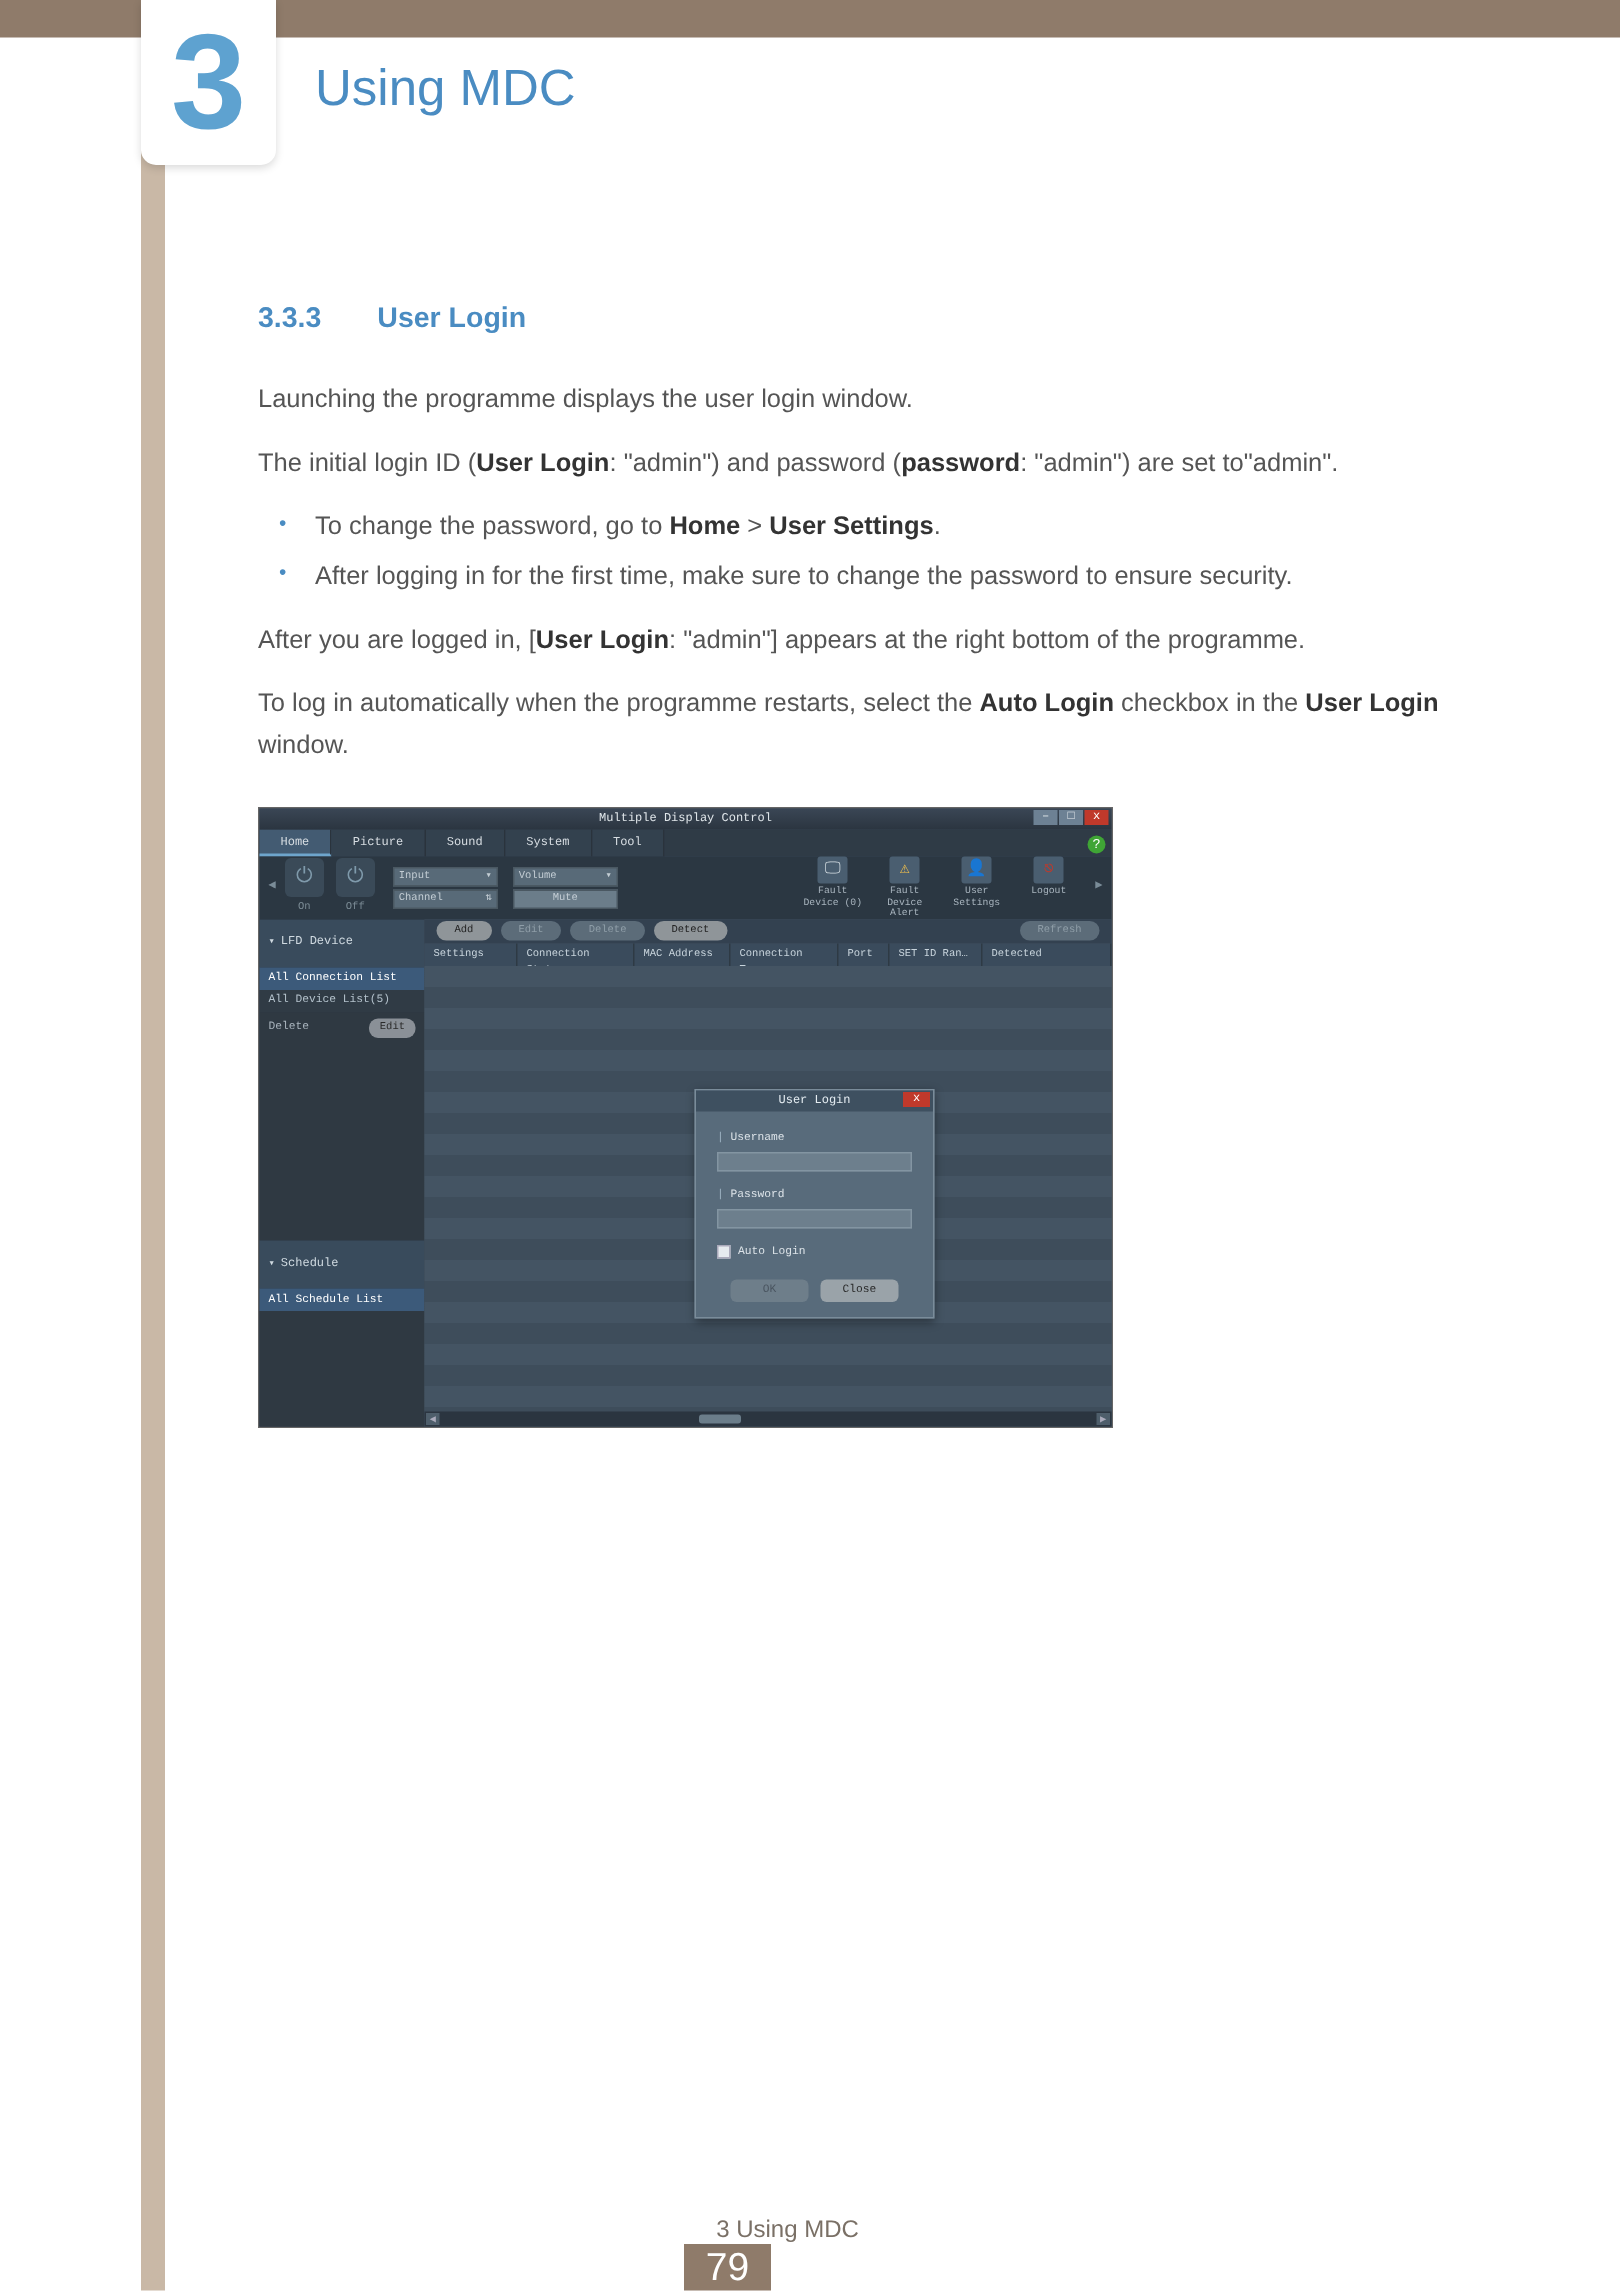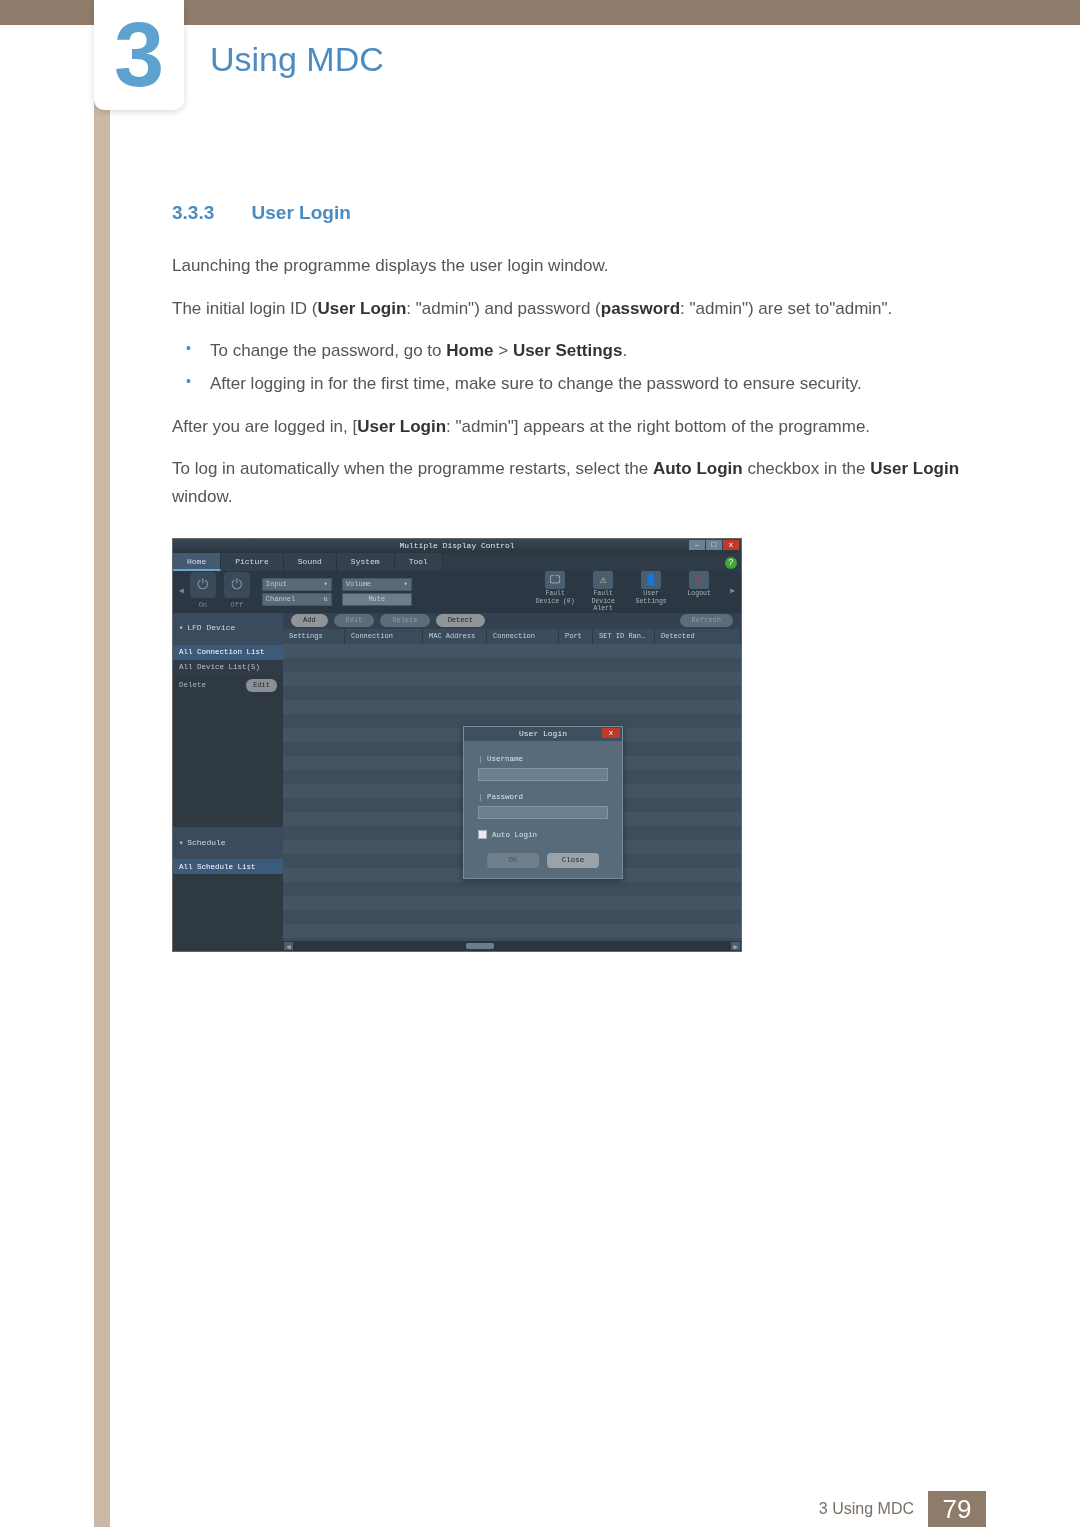--- a/index.html
+++ b/index.html
@@ -220,21 +220,22 @@
   .dfield .inp { width:100%; height:13px; background:#6d7f8d; border:1px solid #8395a2;}
   .dcheck { display:flex; align-items:center; gap:5px; font-size:7.5px; color:#dce3e8; margin:8px 0 12px;}
   .dcheck .box { width:9px; height:9px; background:#e6ebef; border:1px solid #aab;}
   .dactions { display:flex; gap:8px; justify-content:center;}
   .dbtn { width:52px; height:15px; border-radius:4px; background:#9aa3a9; font-size:7.5px; color:#2a2a2a; display:flex;align-items:center;justify-content:center;}
   .dbtn.disabled { background:#6e7e8a; color:#4a5560;}
 
   .footer {
     position:absolute; left:0; bottom:0; width:1080px; height:36px;
     display:flex; align-items:center; justify-content:flex-end;
-    padding-right:0;
+    padding-right:16px;
+    flex-direction:column;
   }
   .footer-label {
     font-size: 16px; color:#7a7066; margin-right: 14px;
   }
   .footer-page {
     width: 58px; height: 36px;
     background:#8f7b6a;
     color:#fff; font-size:26px;
     display:flex; align-items:center; justify-content:center;
     margin-right:94px;

